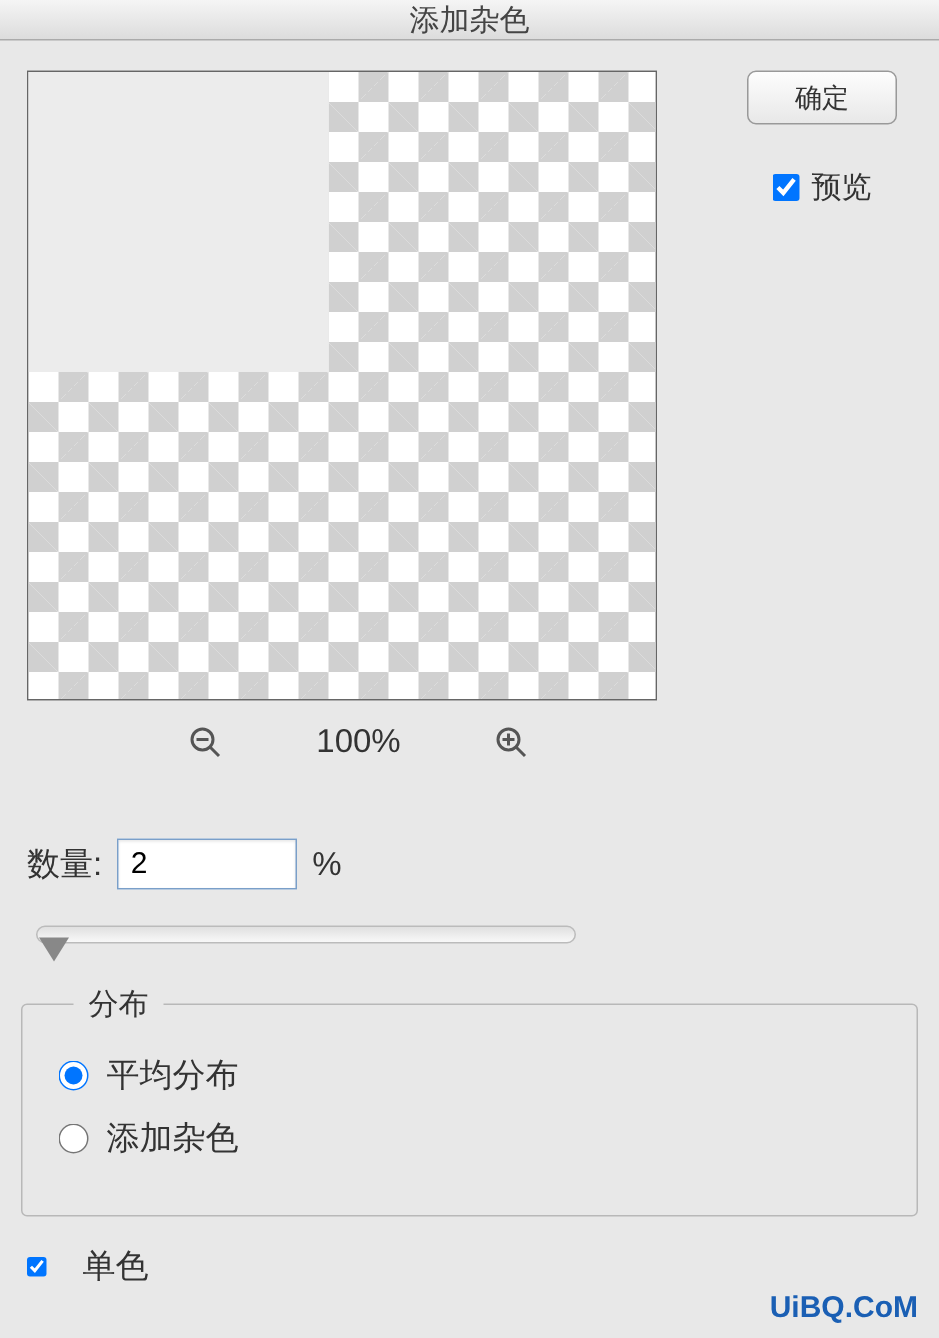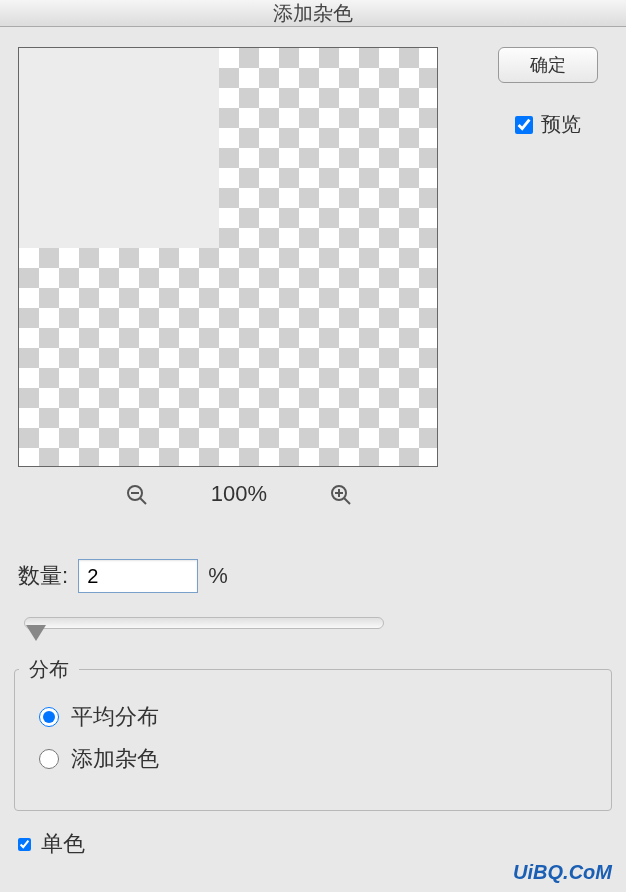--- a/index.html
+++ b/index.html
@@ -136,51 +136,50 @@
     .fieldset {
       margin: 28px 14px 0 14px;
       border: 1px solid #b8b8b8;
       border-radius: 4px;
       padding: 20px 24px 24px 24px;
       position: relative;
     }
     .fieldset-legend {
       position: absolute;
       top: -14px;
-      left: 4px;
+      left: 34px;
       background: #e8e8e8;
       padding: 0 10px;
       font-size: 20px;
     }
     .radio-row {
       display: flex;
       align-items: center;
       gap: 12px;
       font-size: 22px;
       margin: 12px 0;
     }
     .radio-row input[type="radio"] {
       width: 20px; height: 20px;
       cursor: pointer;
     }
     .mono-row {
       margin: 18px 0 0 18px;
       display: flex;
       align-items: center;
-      gap: 10px;
+      gap: 24px;
       font-size: 22px;
     }
     .watermark {
       position: absolute;
       bottom: 8px;
       right: 14px;
       font-size: 20px;
       font-weight: bold;
       color: #1a5fb4;
-      font-style: italic;
     }
   </style>
 </head>
 <body>
 
 <div class="titlebar">
   <span>添加杂色</span>
 </div>
 
 <div class="content">

